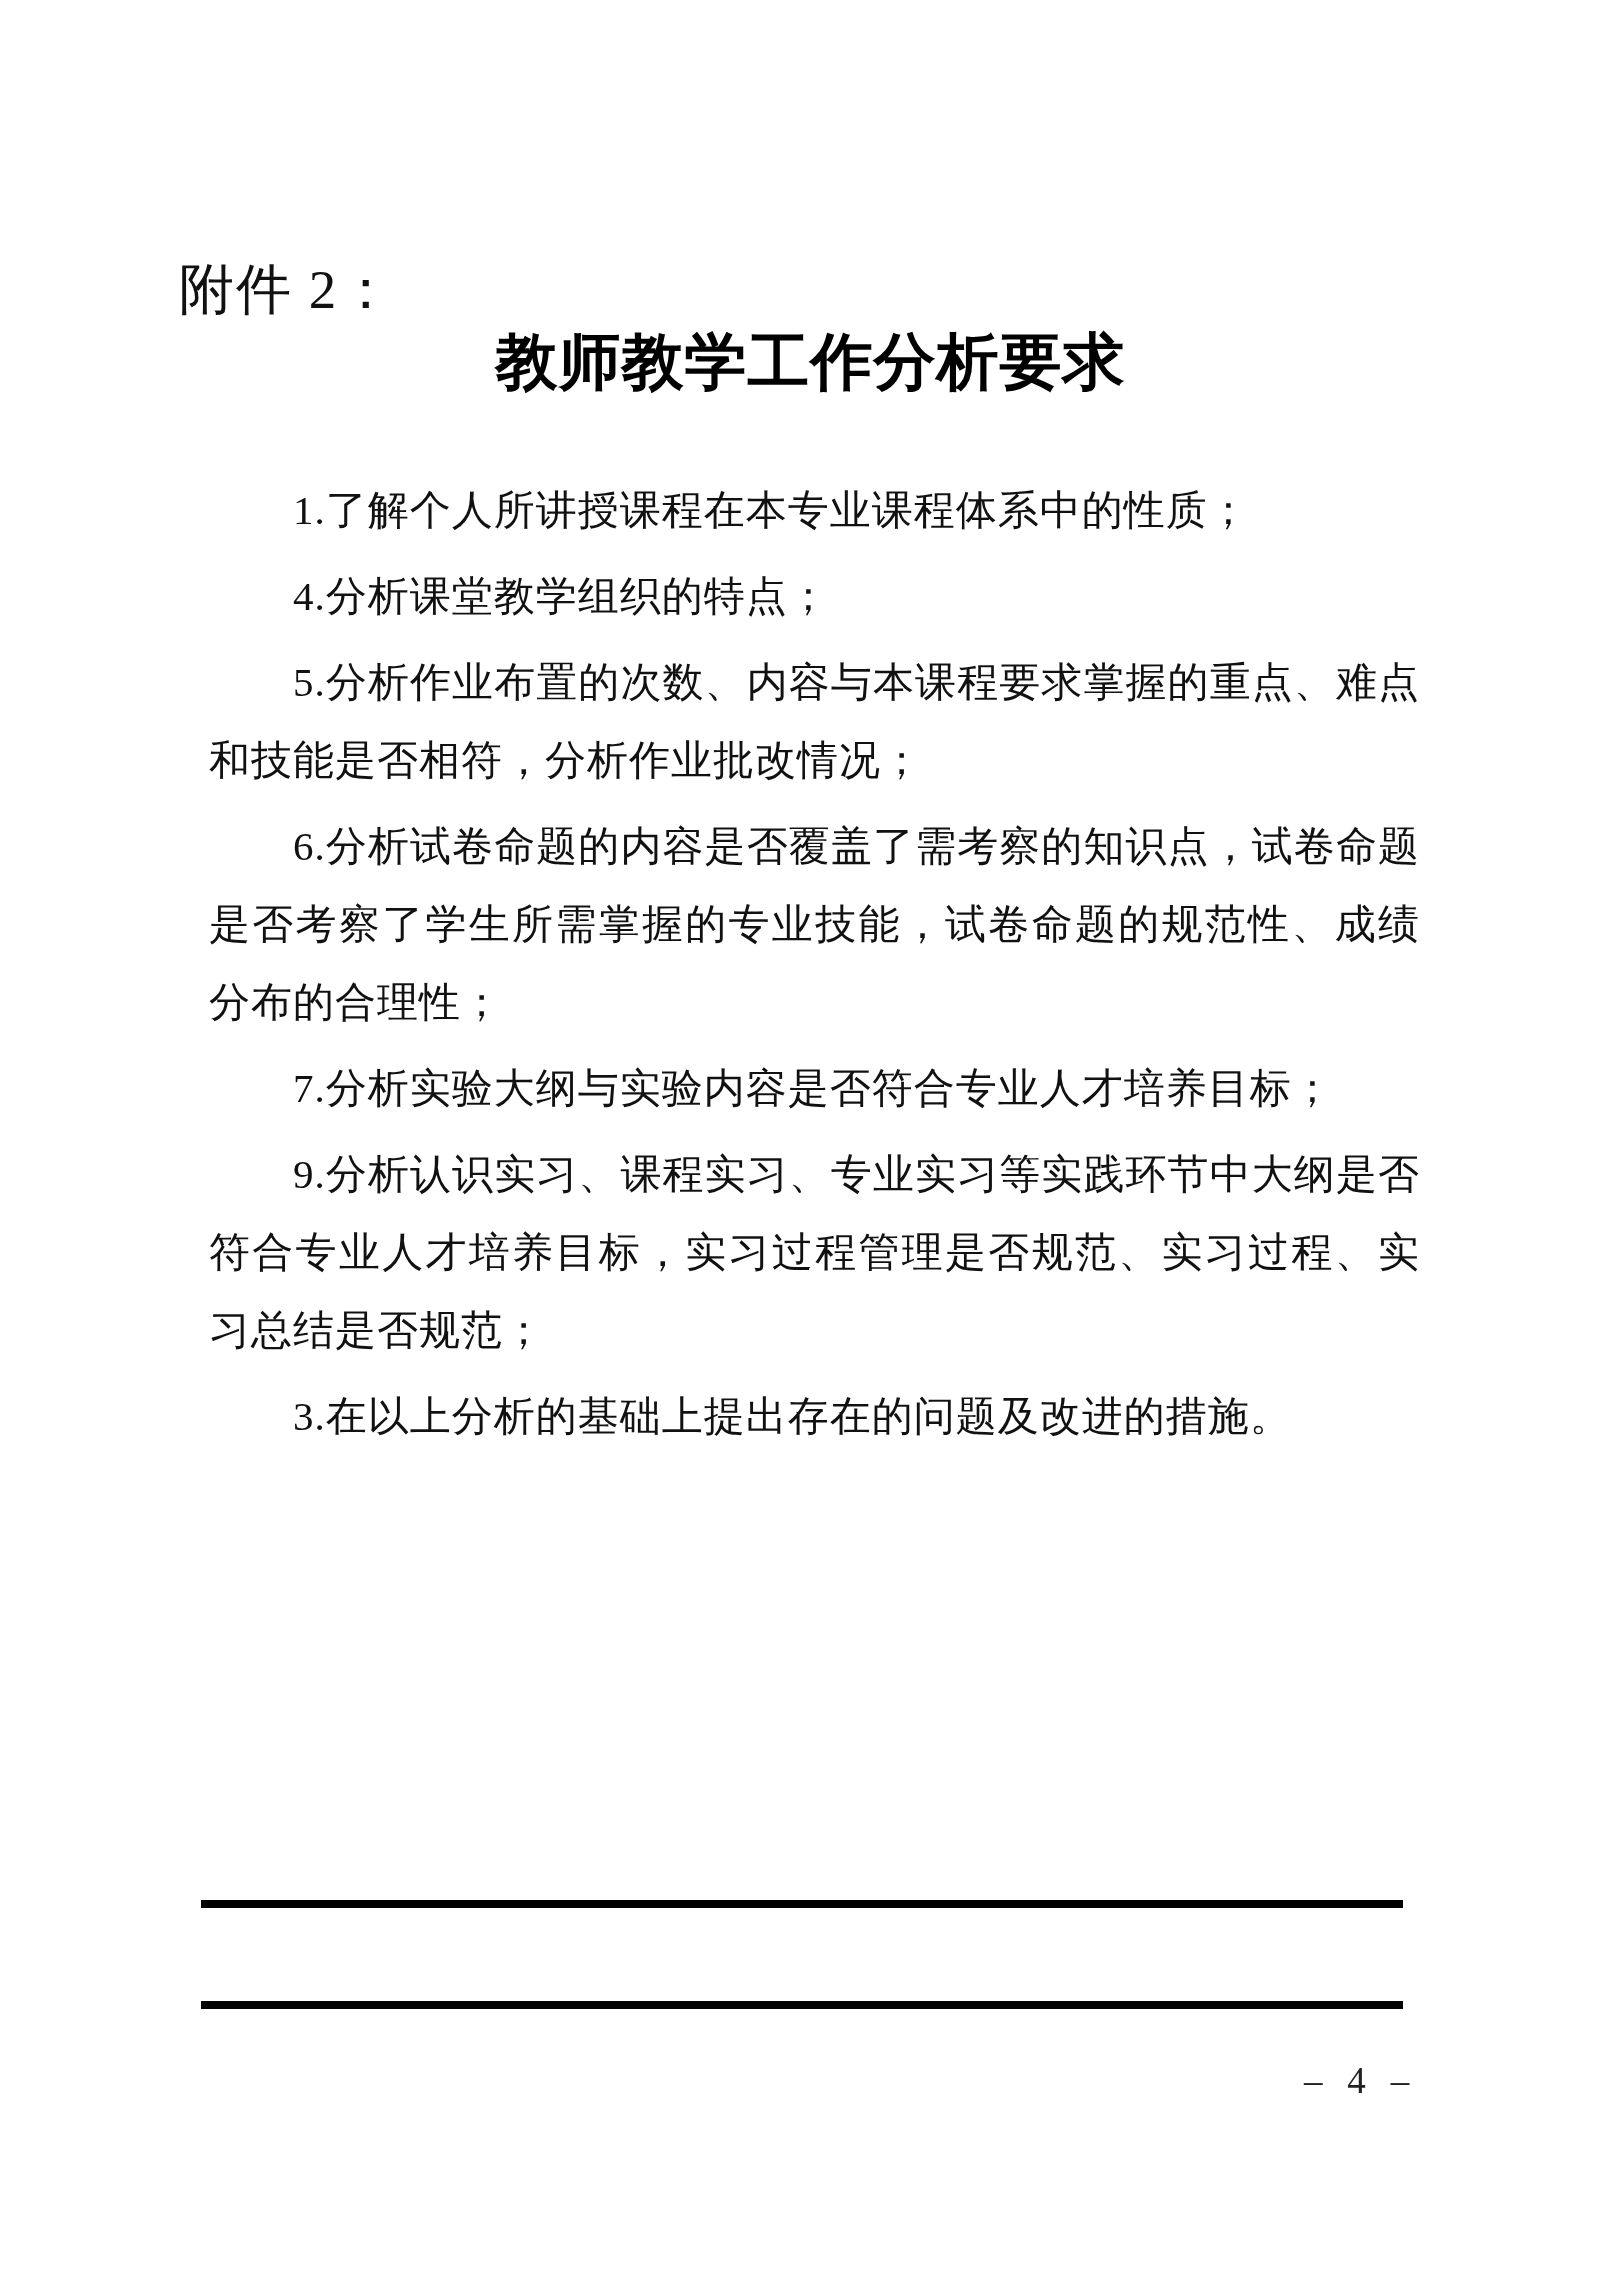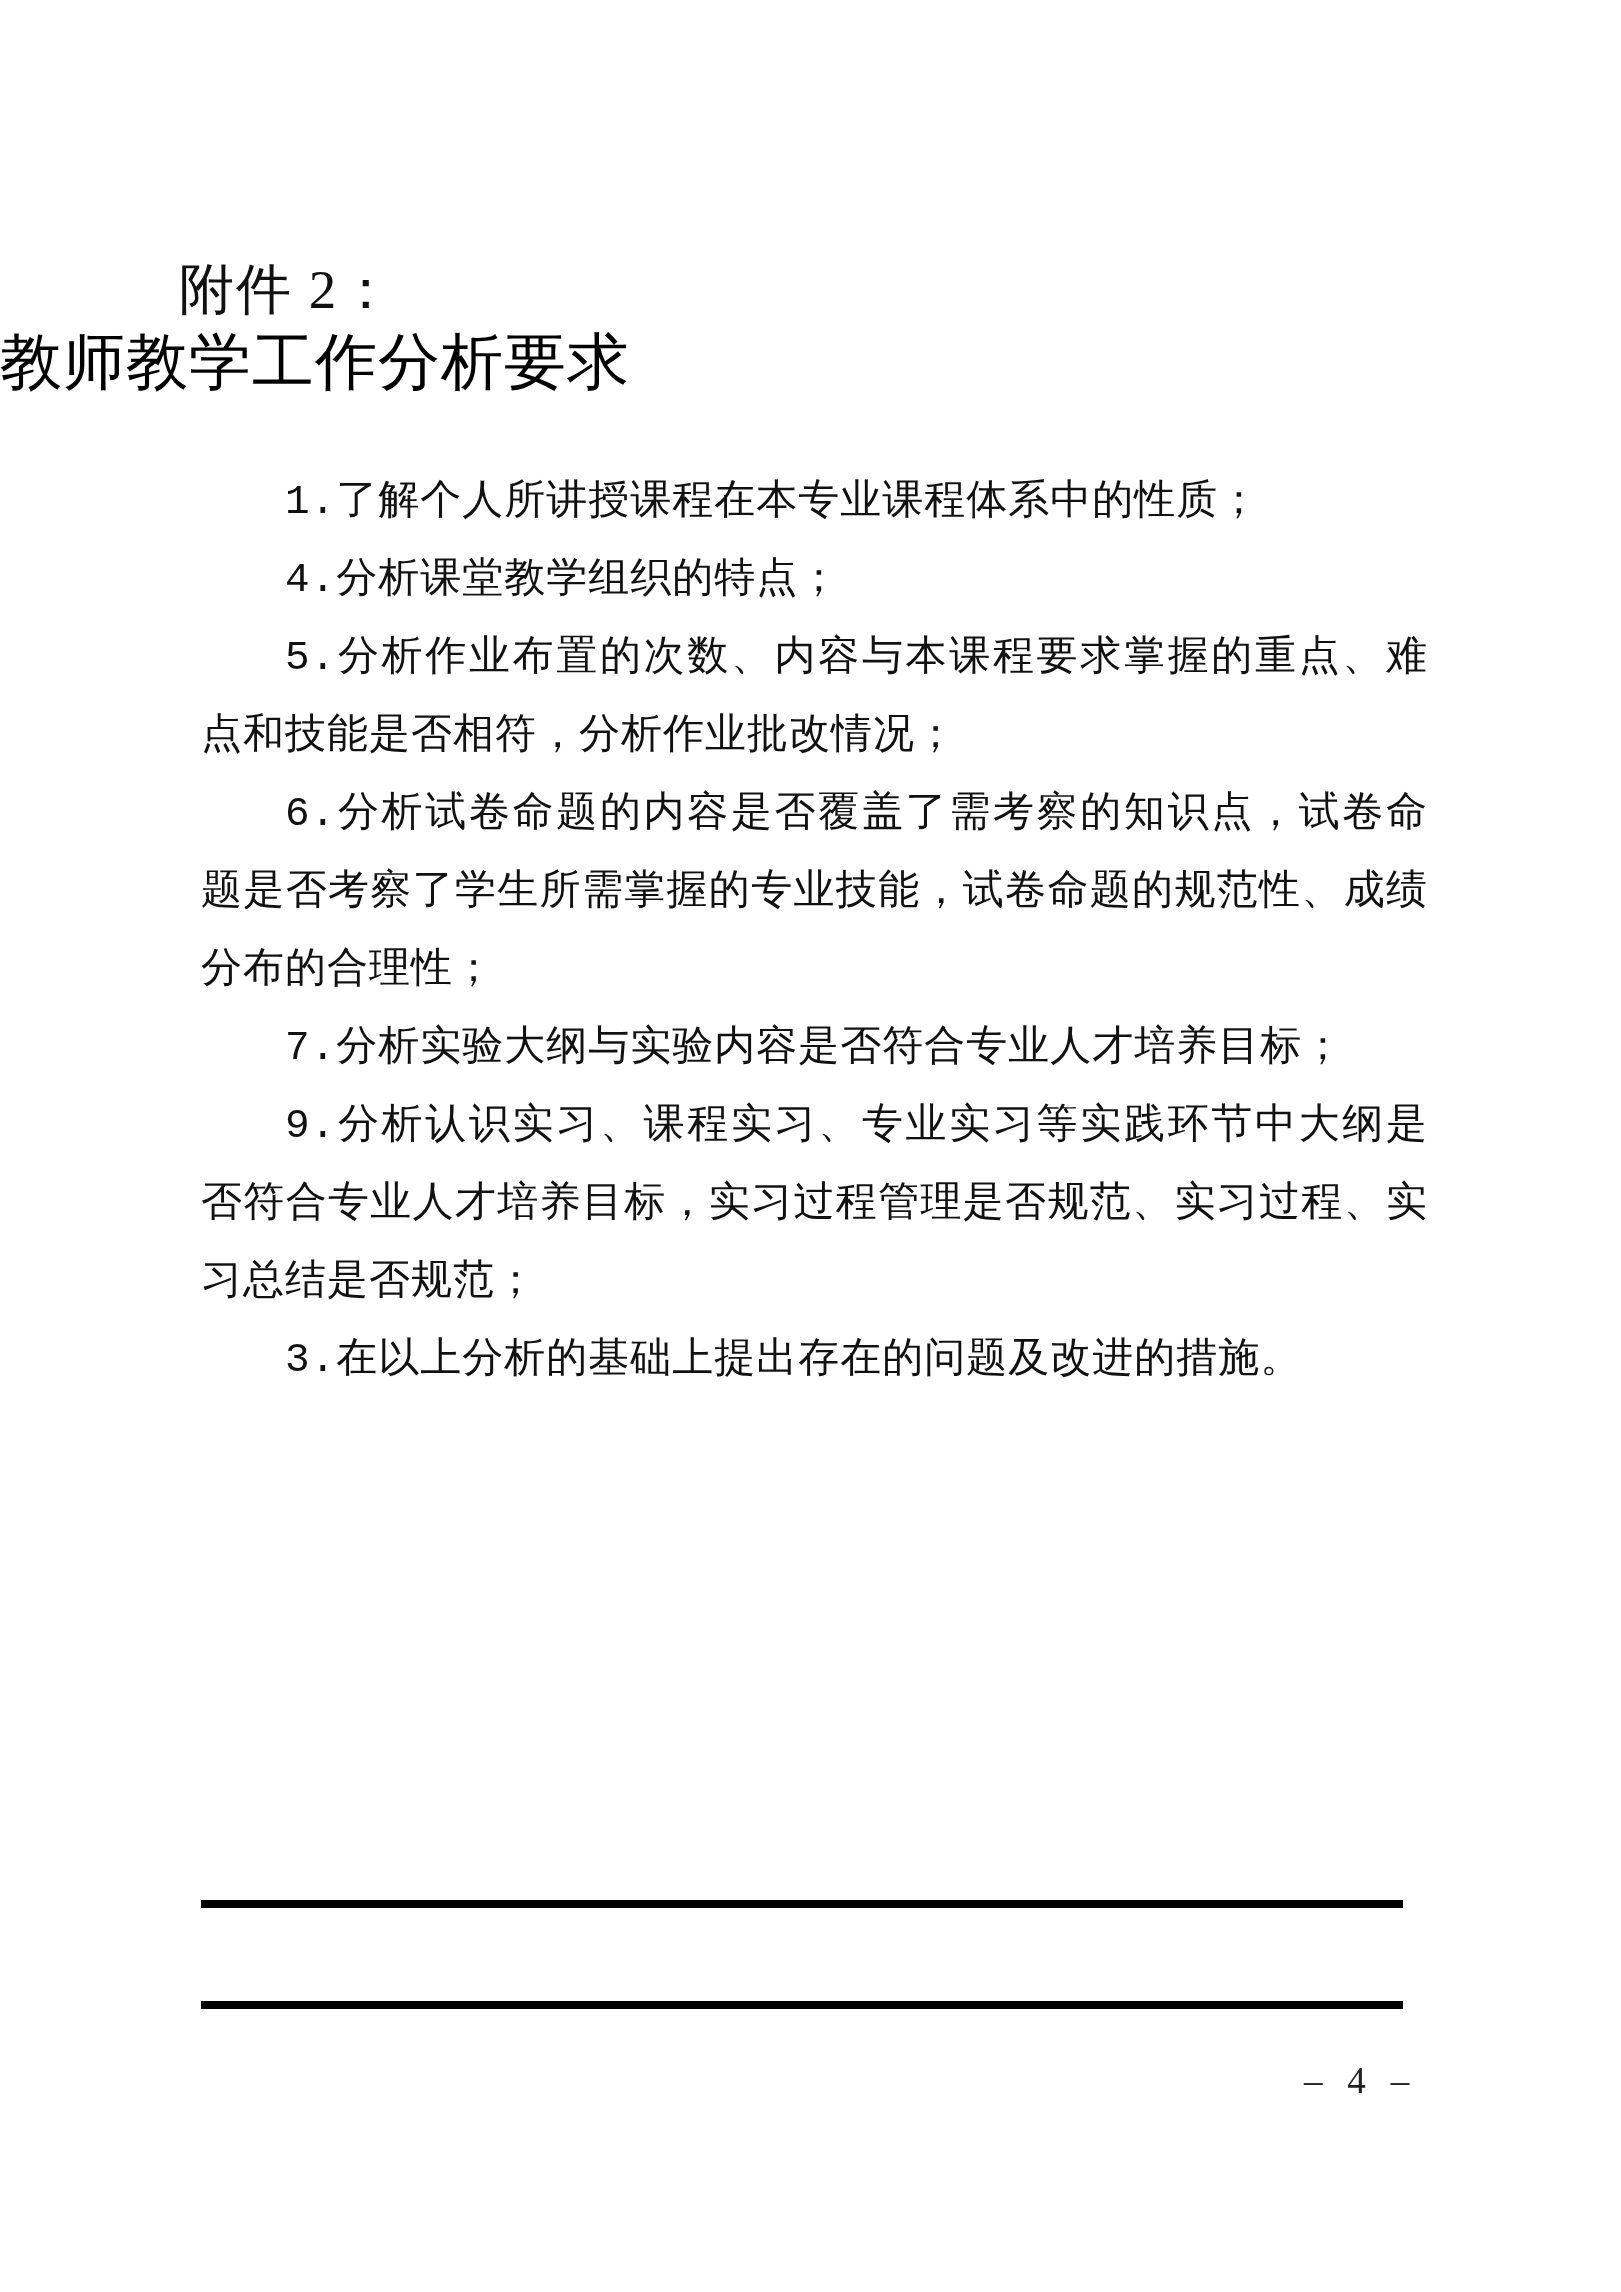--- a/index.html
+++ b/index.html
@@ -24,42 +24,42 @@
     line-height: 49px;
     letter-spacing: 2px;
     color: #111111;
   }
   .title {
     position: absolute;
     left: 0;
     top: 323px;
     width: 100%;
     margin: 0;
+    text-align: center;
     font-size: 62px;
     line-height: 78px;
-    font-weight: normal;
+    font-weight: bold;
     letter-spacing: 1px;
     color: #000000;
   }
   .body-block {
     position: absolute;
     left: 201px;
     top: 463px;
     width: 1227px;
     font-size: 41px;
     line-height: 78px;
     letter-spacing: 1px;
     text-align: justify;
     color: #111111;
   }
   .body-block p {
-    margin: 0;
+    margin: 8px;
     padding: 0;
     text-indent: 84px;
-    font-family: Liberation Mono, monospace;
   }
   .footer-rule {
     position: absolute;
     left: 201px;
     width: 1202px;
     height: 7.8px;
     background: #000000;
   }
   .footer-rule.top { top: 1900px; }
   .footer-rule.bottom { top: 2001px; }

